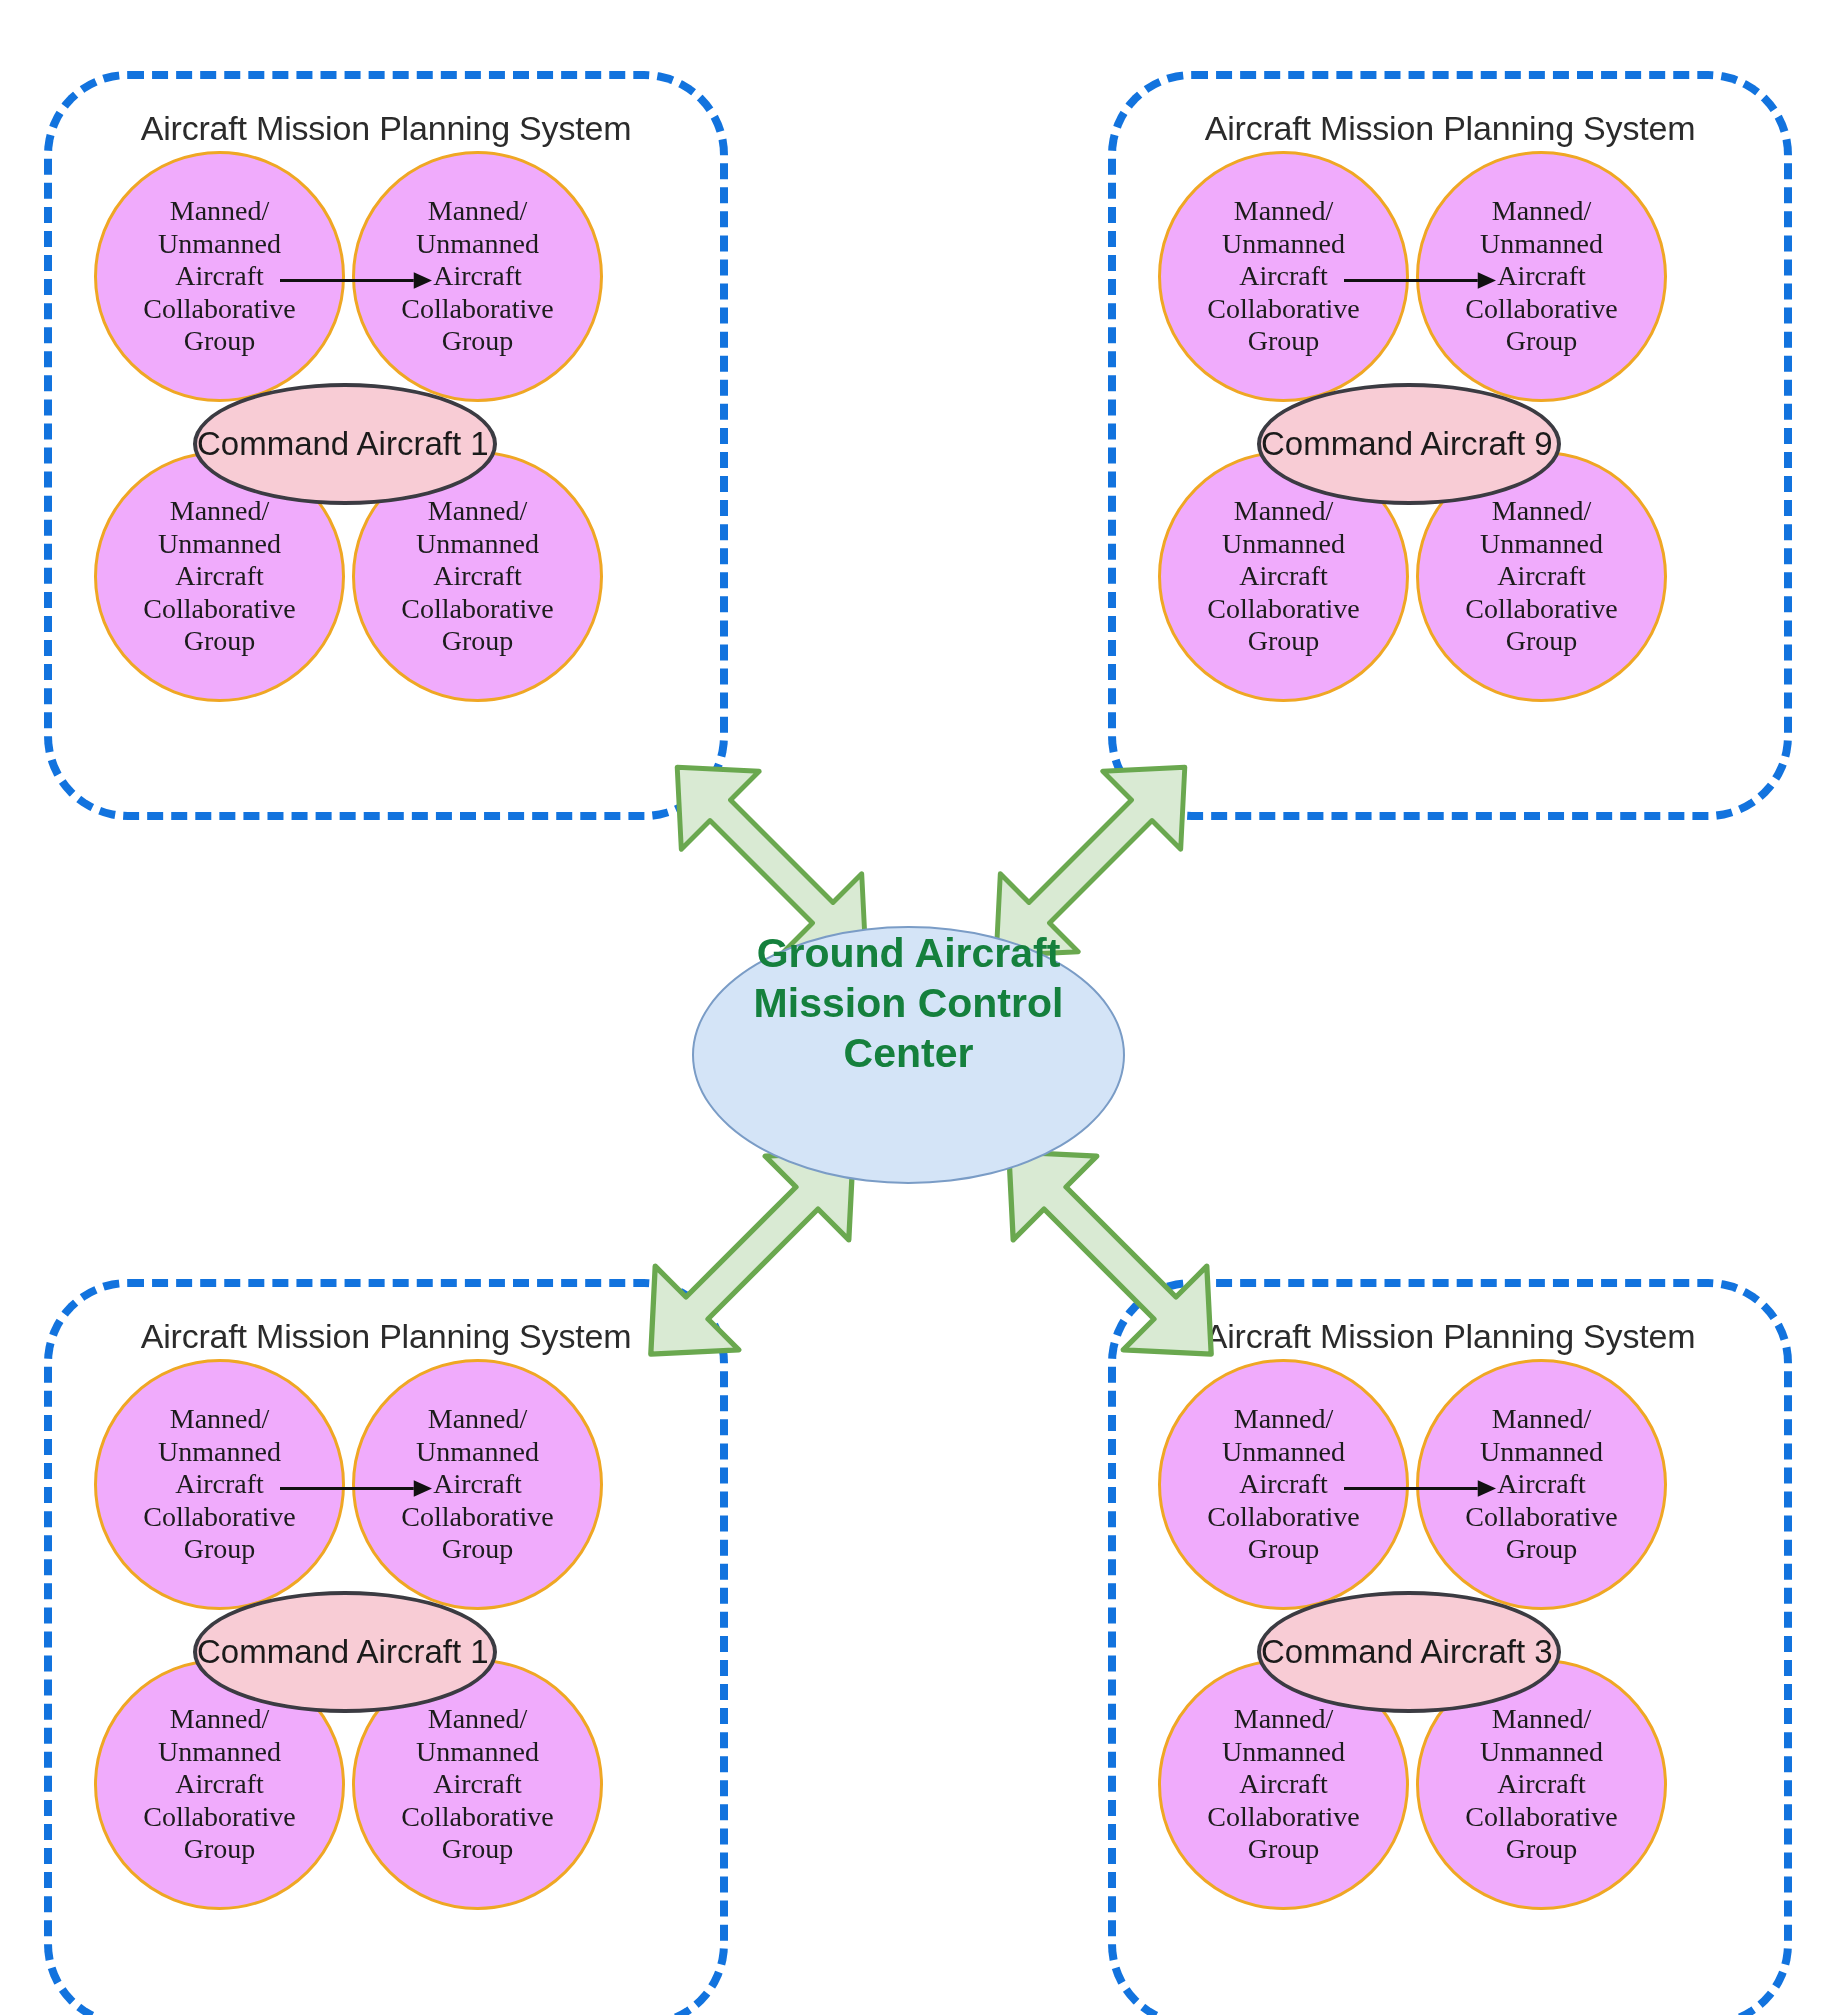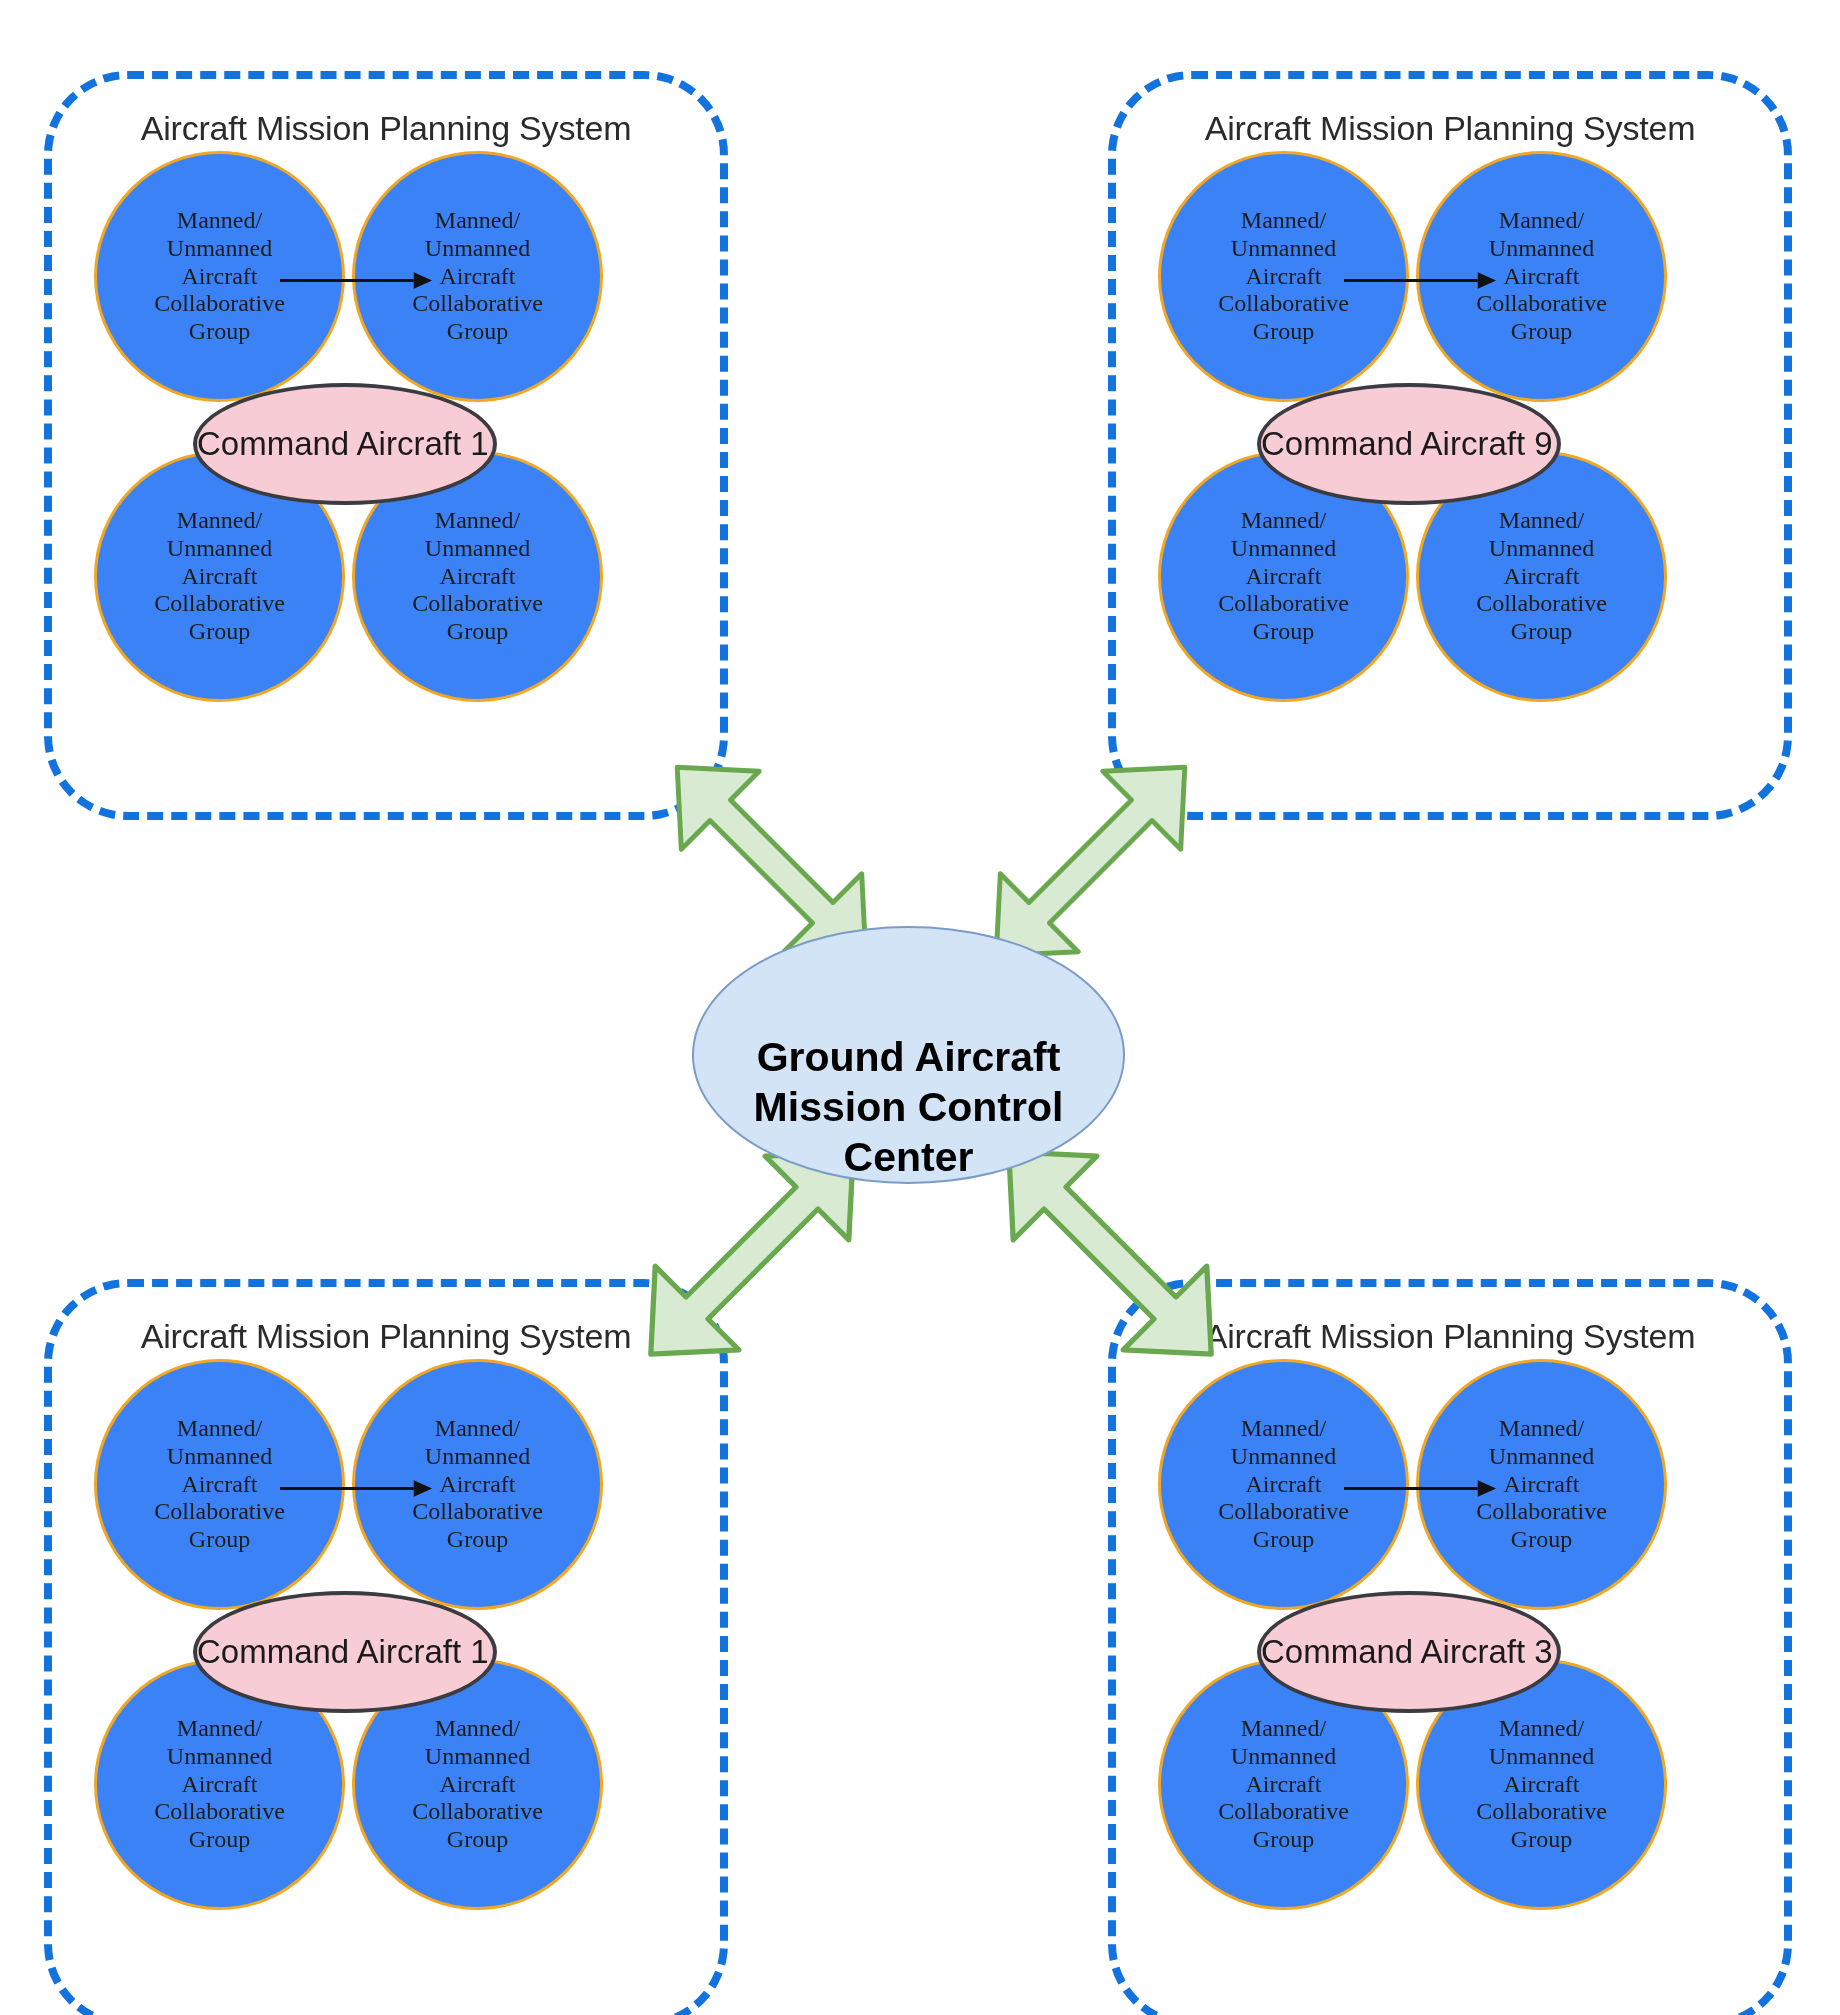--- a/index.html
+++ b/index.html
@@ -49,28 +49,28 @@
     white-space: nowrap;
   }
 
   
   .group-circle {
     position: absolute;
     box-sizing: border-box;
     width: 251px;
     height: 251px;
     border-radius: 50%;
-    background: #3b82f6;
+    background: #f0abfc;
     border: 3.8px solid #EFA724;
     display: flex;
     align-items: center;
     justify-content: center;
     text-align: center;
     font-family: "Liberation Serif", serif;
-    font-size: 24px;
+    font-size: 28px;
     line-height: 1.16;
     color: #1c1c1c;
   }
   .group-circle .gc-text { display: block; padding: 0 16.7px; }
 
   
   .c-tl { left: 42px;  top: 72px;  }
   .c-tr { left: 300px; top: 72px;  }
   .c-bl { left: 42px;  top: 372px; }
   .c-br { left: 300px; top: 372px; }
@@ -111,28 +111,28 @@
     position: absolute;
     box-sizing: border-box;
     left: 692px;
     top: 878px;
     width: 433px;
     height: 258px;
     border-radius: 50%;
     background: #D4E4F7;
     border: 2.3px solid #7A9CC6;
     display: flex;
-    align-items: flex-end;
+    align-items: flex-start;
     justify-content: center;
     text-align: center;
     font-family: "Liberation Sans", sans-serif;
     font-weight: bold;
     font-size: 41px;
     line-height: 1.22;
-    color: #000000;
+    color: #15803d;
     z-index: 5;
   }
   .center-ellipse .ce-text { display: block; width: 319px; }
 
   
   .green-arrow {
     position: absolute;
     z-index: 2;
   }
   .ga-nw { left: 669px;  top: 711px;  width: 205px; height: 205px; }

